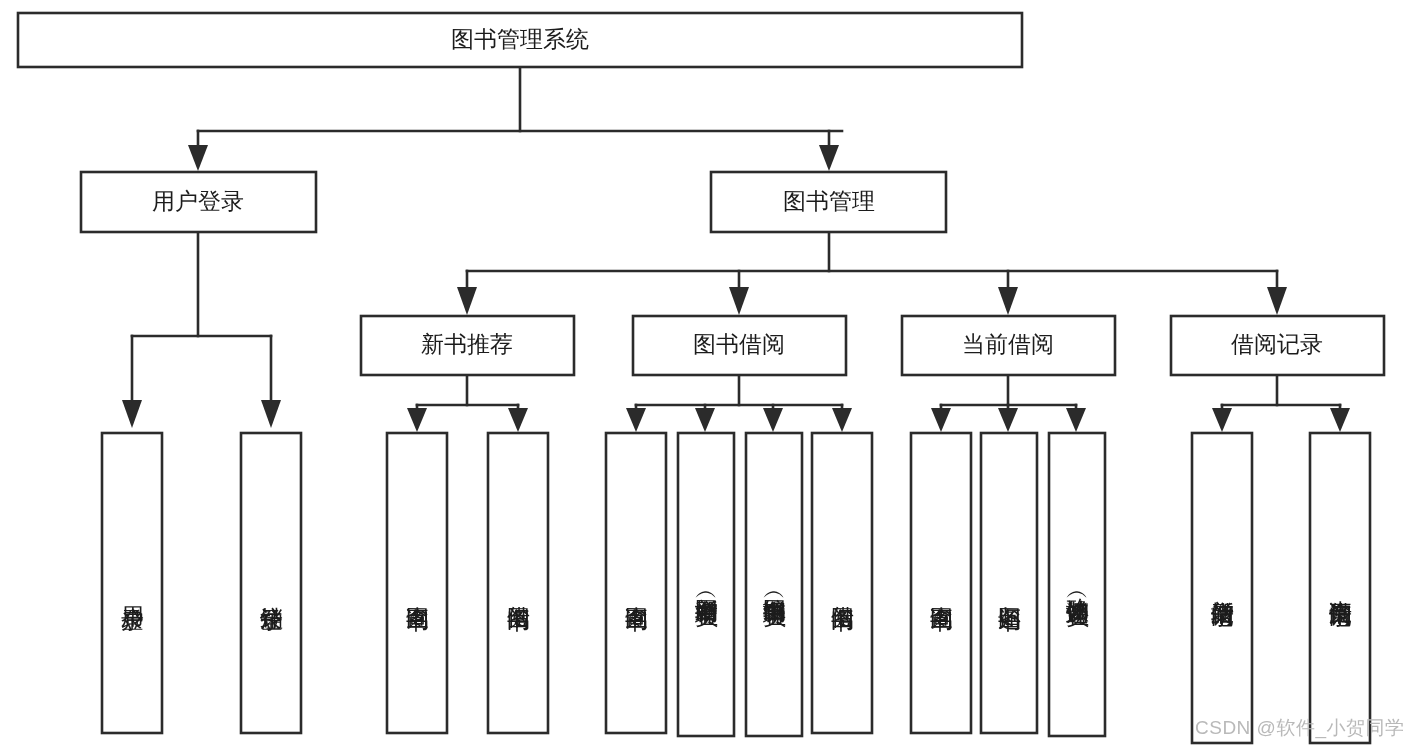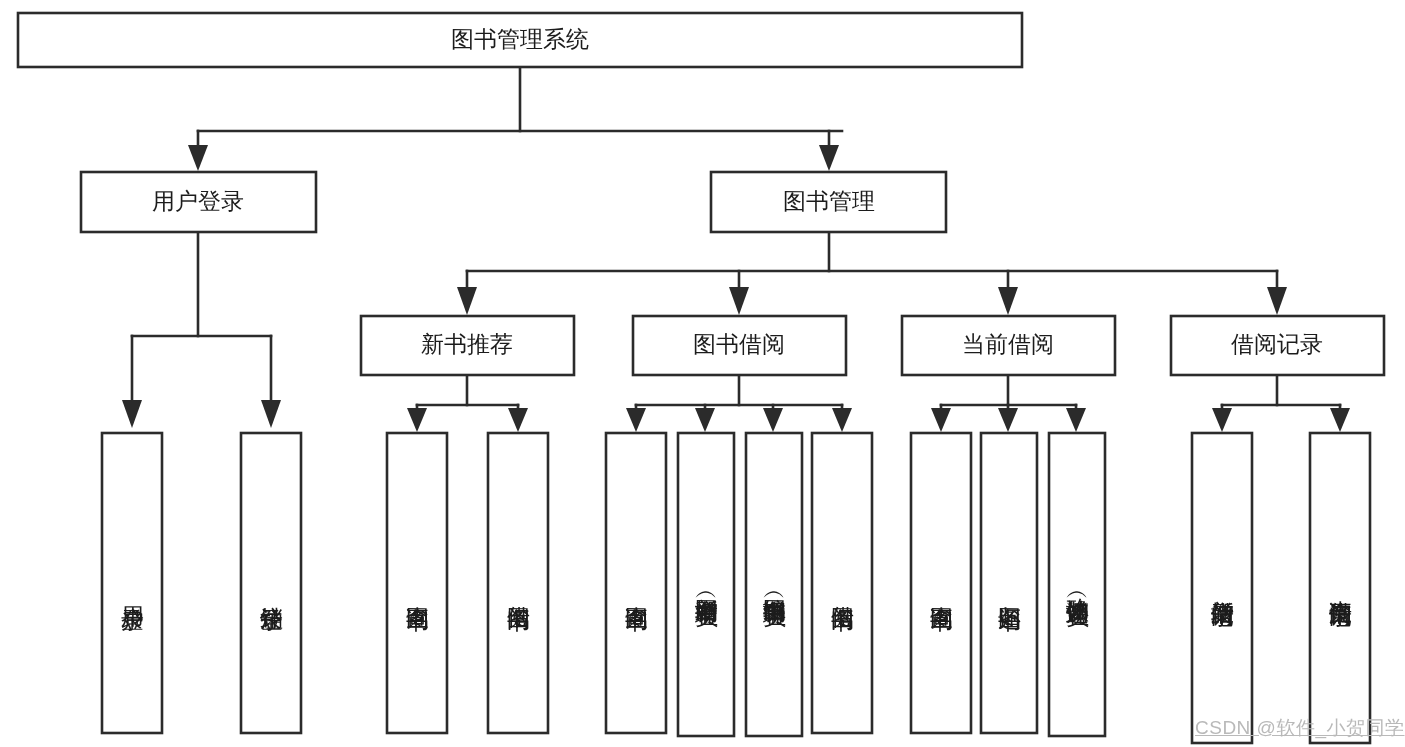--- a/index.html
+++ b/index.html
@@ -66,21 +66,20 @@
     align-items: center;
     justify-content: center;
   }
   .watermark {
     position: absolute;
     font-family: "Liberation Sans", "DejaVu Sans", sans-serif;
     font-size: 19px;
     color: #b9b9b9;
     white-space: nowrap;
     letter-spacing: 0.5px;
-    text-decoration: underline;
   }
 </style>
 </head>
 <body>
 
 <div id="diagram-root">
 
   <svg class="diagram-canvas" viewBox="0 0 1405 747" xmlns="http://www.w3.org/2000/svg">
 
     <g>

